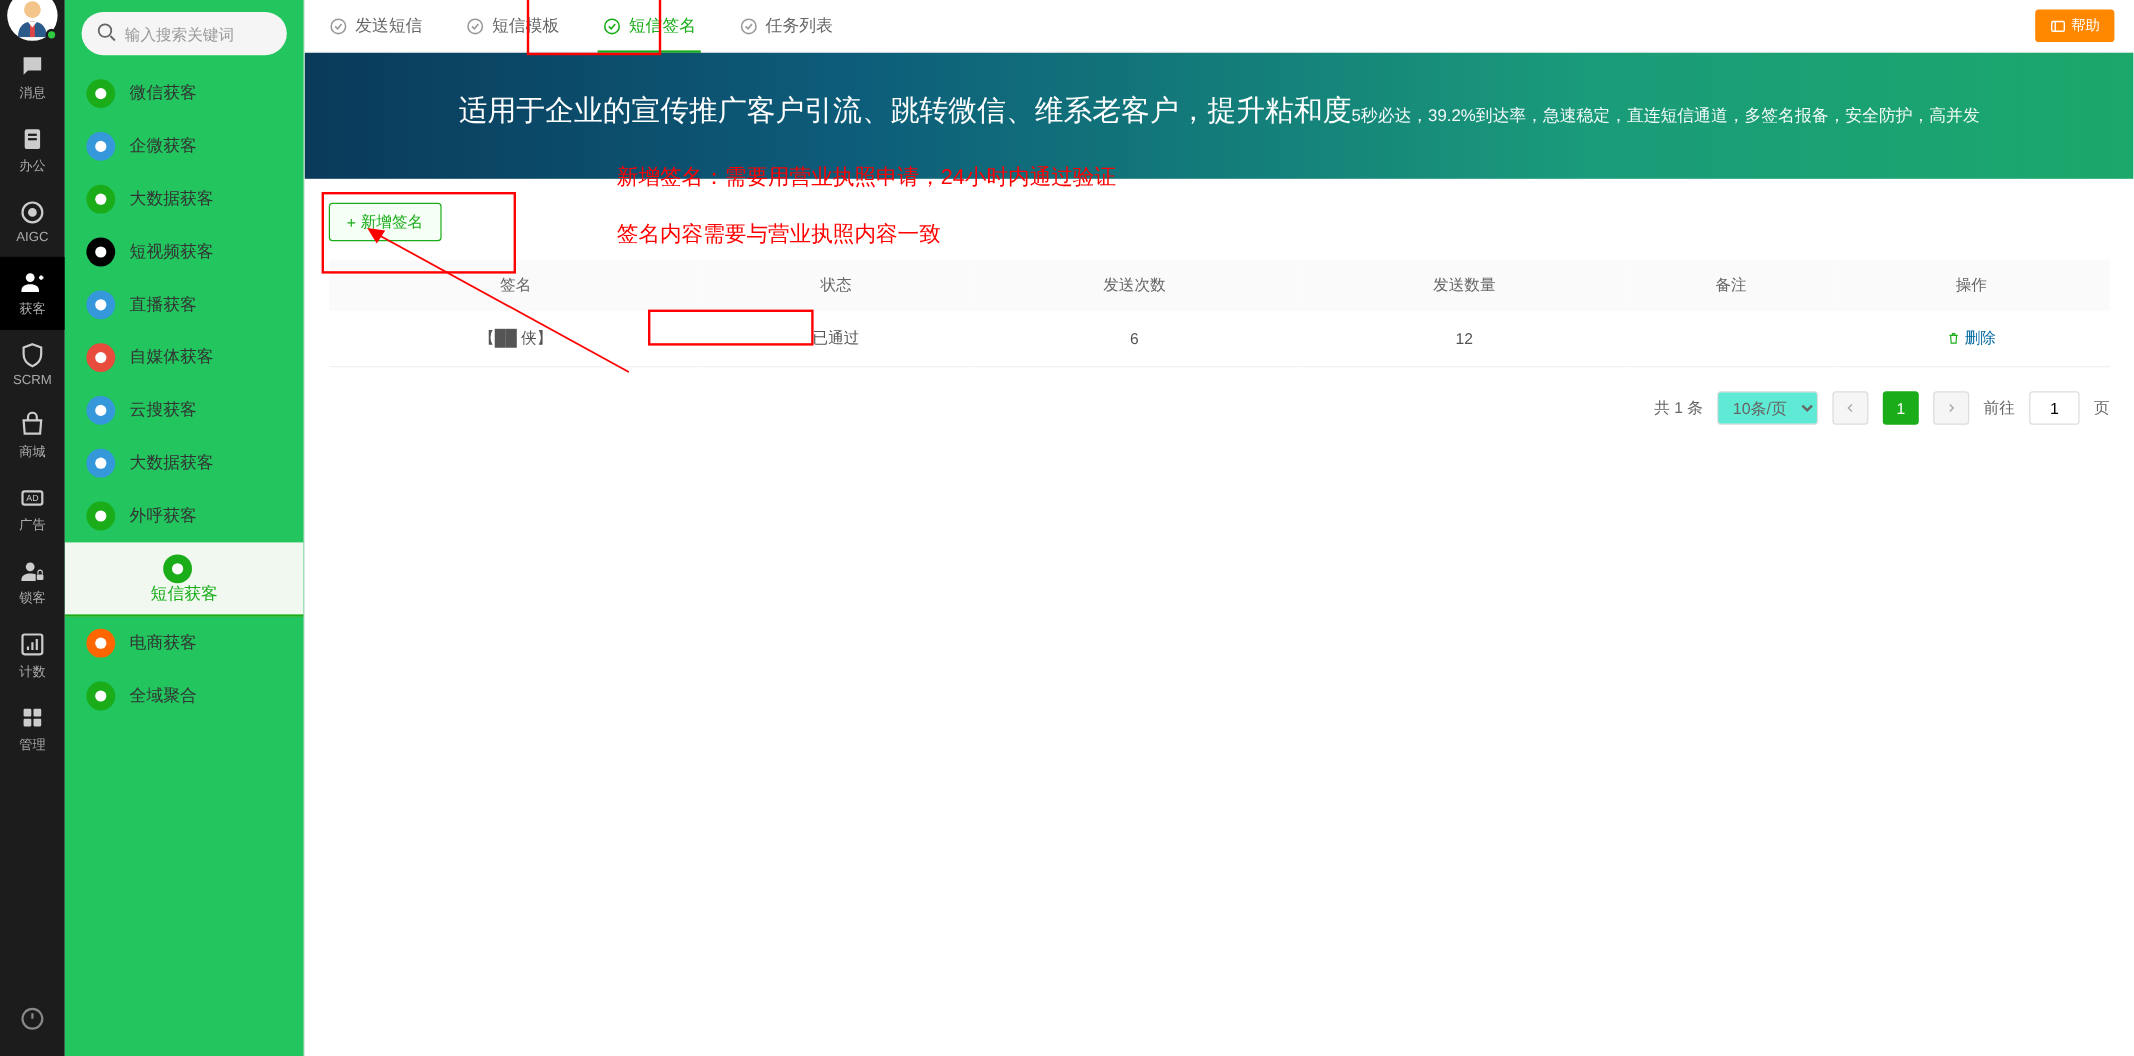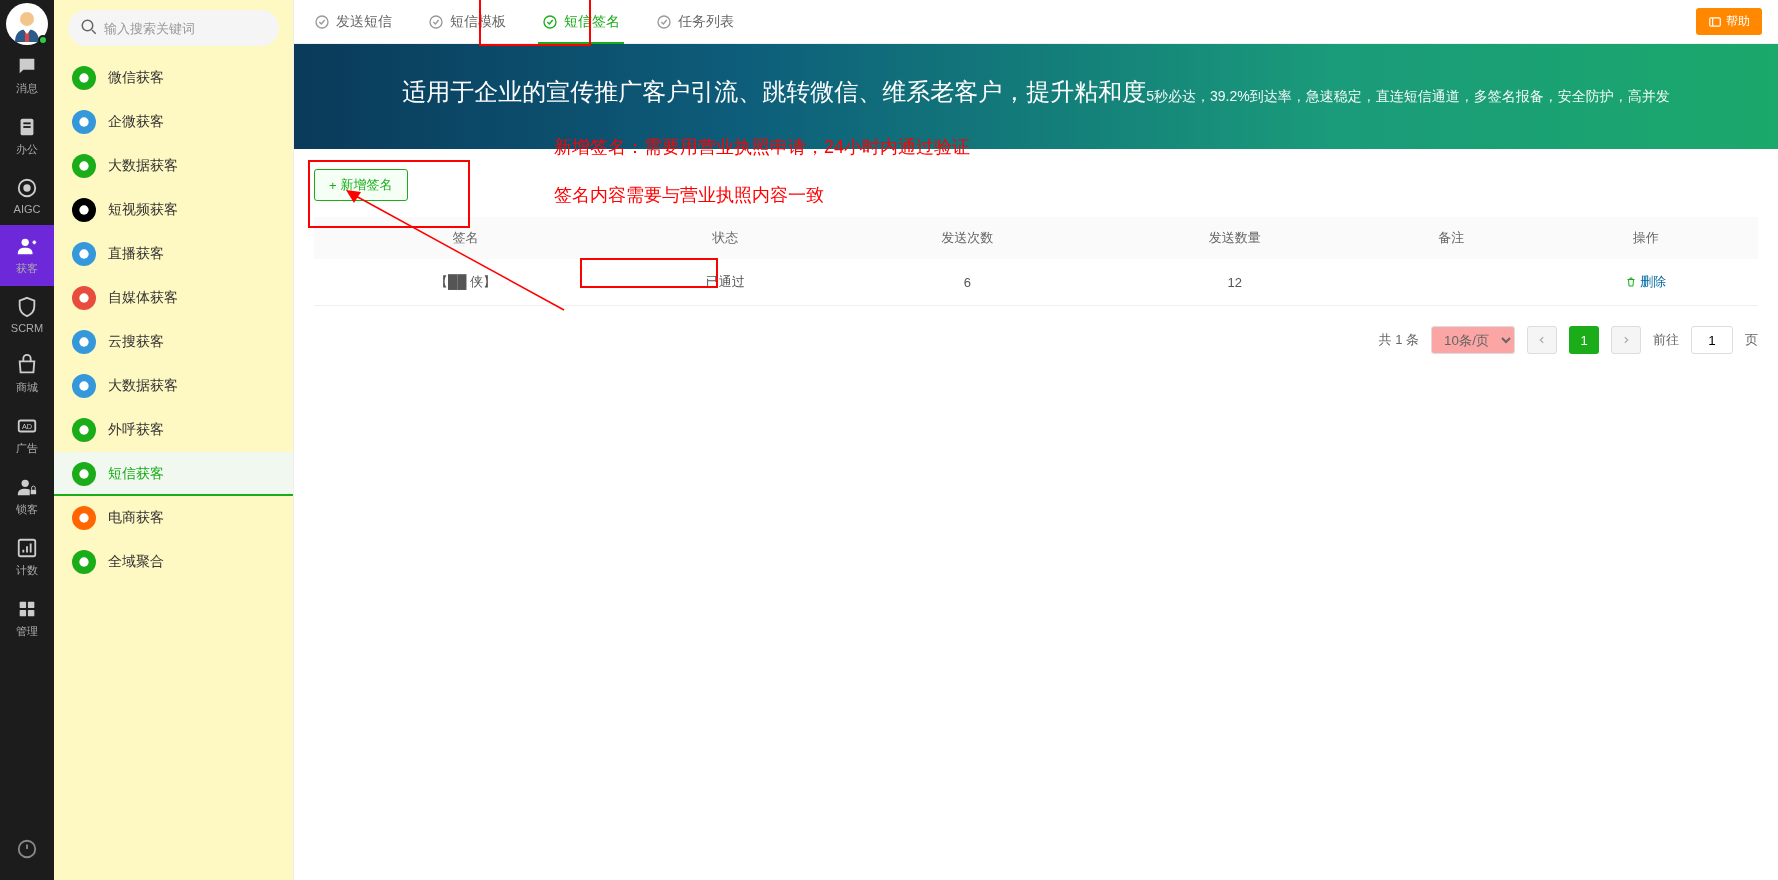--- a/index.html
+++ b/index.html
@@ -1,41 +1,41 @@
 <!DOCTYPE html>
 <html><head>
   <meta charset="utf-8">
   <style>
     * { margin: 0; padding: 0; box-sizing: border-box; }
     body { font-family: "Microsoft YaHei", -apple-system, sans-serif; font-size: 13px; color: #333; background: #fff; width: 1778px; height: 880px; overflow: hidden; }
     
     .app { display: flex; height: 100%; }
     
     
-    .icon-rail { width: 54px; background: #1c1c1c; display: flex; flex-direction: column; align-items: center; padding-top: 11px; }
+    .icon-rail { width: 54px; background: #1c1c1c; display: flex; flex-direction: column; align-items: center; padding-top: 0; }
     .avatar-wrap { width: 42px; height: 42px; border-radius: 50%; background: #fff; margin-top: -8px; position: relative; display: flex; align-items: center; justify-content: center; overflow: visible; }
     .avatar-wrap svg { width: 36px; height: 36px; }
     .avatar-dot { position: absolute; bottom: 0; right: 0; width: 10px; height: 10px; background: #2ecc40; border-radius: 50%; border: 2px solid #1c1c1c; }
     .rail-item { width: 54px; display: flex; flex-direction: column; align-items: center; justify-content: center; padding: 10px 0; color: #ccc; cursor: pointer; }
-    .rail-item.active { background: #6d28d9; }
+    .rail-item.active { background: #000000; }
     .rail-item .ri-icon { width: 22px; height: 22px; margin-bottom: 4px; display: flex; align-items: center; justify-content: center; }
     .rail-item .ri-label { font-size: 11px; color: #aaa; }
     .rail-spacer { flex: 1; }
     .rail-bottom { width: 100%; display: flex; flex-direction: column; align-items: center; padding-bottom: 20px; }
     .rail-bottom .ri-icon { width: 22px; height: 22px; margin-top: 10px; color: #888; }
     
     
-    .sidebar { width: 240px; background: #fef9c3; border-right: 1px solid #eee; display: flex; flex-direction: column; }
+    .sidebar { width: 200px; background: #22c55e; border-right: 1px solid #eee; display: flex; flex-direction: column; }
     .search-box { padding: 10px 14px; position: relative; }
     .search-box input { width: 100%; height: 36px; border: none; border-radius: 18px; background: #f5f5f5; padding: 0 14px 0 36px; font-size: 13px; color: #333; outline: none; }
     .search-box input::placeholder { color: #999; }
     .search-box .si { position: absolute; left: 26px; top: 18px; width: 18px; height: 18px; color: #666; }
     .side-list { flex: 1; overflow-y: auto; }
     .side-item { display: flex; align-items: center; padding: 10px 18px; cursor: pointer; position: relative; }
-    .side-item.active { background: #f0f8f0; color: #1aad19; }
+    .side-item.active { background: #f0f8f0; color: #1aad19; flex-direction: column; }
     .side-item.active::after { content: ""; position: absolute; bottom: 0; left: 0; right: 0; height: 2px; background: #1aad19; }
     .side-icon { width: 24px; height: 24px; border-radius: 50%; display: flex; align-items: center; justify-content: center; margin-right: 12px; flex-shrink: 0; color: #fff; font-size: 13px; }
     .side-label { font-size: 14px; color: #333; }
     .side-item.active .side-label { color: #1aad19; }
     
     
     .main { flex: 1; display: flex; flex-direction: column; background: #fff; }
     .topbar { height: 44px; display: flex; align-items: center; border-bottom: 1px solid #eee; padding: 0 16px; position: relative; }
     .tabs { display: flex; align-items: center; gap: 28px; }
     .tab { display: flex; align-items: center; gap: 6px; padding: 12px 4px; cursor: pointer; color: #666; font-size: 14px; position: relative; }
@@ -51,21 +51,21 @@
     .content { flex: 1; padding: 20px; }
     .add-btn { display: inline-flex; align-items: center; gap: 4px; border: 1px solid #1aad19; color: #1aad19; background: #f6fff6; padding: 6px 14px; border-radius: 3px; font-size: 13px; cursor: pointer; }
     
     .tbl { width: 100%; margin-top: 16px; border-collapse: collapse; }
     .tbl th { background: #fafafa; font-weight: normal; color: #666; padding: 12px 8px; font-size: 13px; text-align: center; }
     .tbl td { padding: 14px 8px; text-align: center; color: #555; font-size: 13px; border-bottom: 1px solid #f0f0f0; }
     .status-pass { color: #1aad19; }
     .del-btn { color: #0369a1; background: none; border: none; cursor: pointer; font-size: 13px; display: inline-flex; align-items: center; gap: 3px; }
     
     .pager { display: flex; align-items: center; justify-content: flex-end; gap: 12px; margin-top: 20px; font-size: 13px; color: #666; }
-    .pager select { height: 28px; border: 1px solid #ddd; border-radius: 3px; padding: 0 8px; background: #fca5a5; color: #666; }
+    .pager select { height: 28px; border: 1px solid #ddd; border-radius: 3px; padding: 0 8px; background: #5eead4; color: #666; }
     .pager .pg-btn { width: 30px; height: 28px; border: 1px solid #ddd; background: #f5f5f5; border-radius: 3px; display: flex; align-items: center; justify-content: center; cursor: pointer; color: #aaa; }
     .pager .pg-num { width: 30px; height: 28px; background: #1aad19; color: #fff; border-radius: 3px; display: flex; align-items: center; justify-content: center; }
     .pager input { width: 42px; height: 28px; border: 1px solid #ddd; border-radius: 3px; text-align: center; }
     
     
     .annot { position: absolute; border: 2px solid #ff0000; pointer-events: none; z-index: 100; }
     .annot-text { position: absolute; color: #ff0000; font-size: 18px; z-index: 100; pointer-events: none; }
     .annot-arrow { position: absolute; z-index: 99; pointer-events: none; }
   </style>
 </head>

